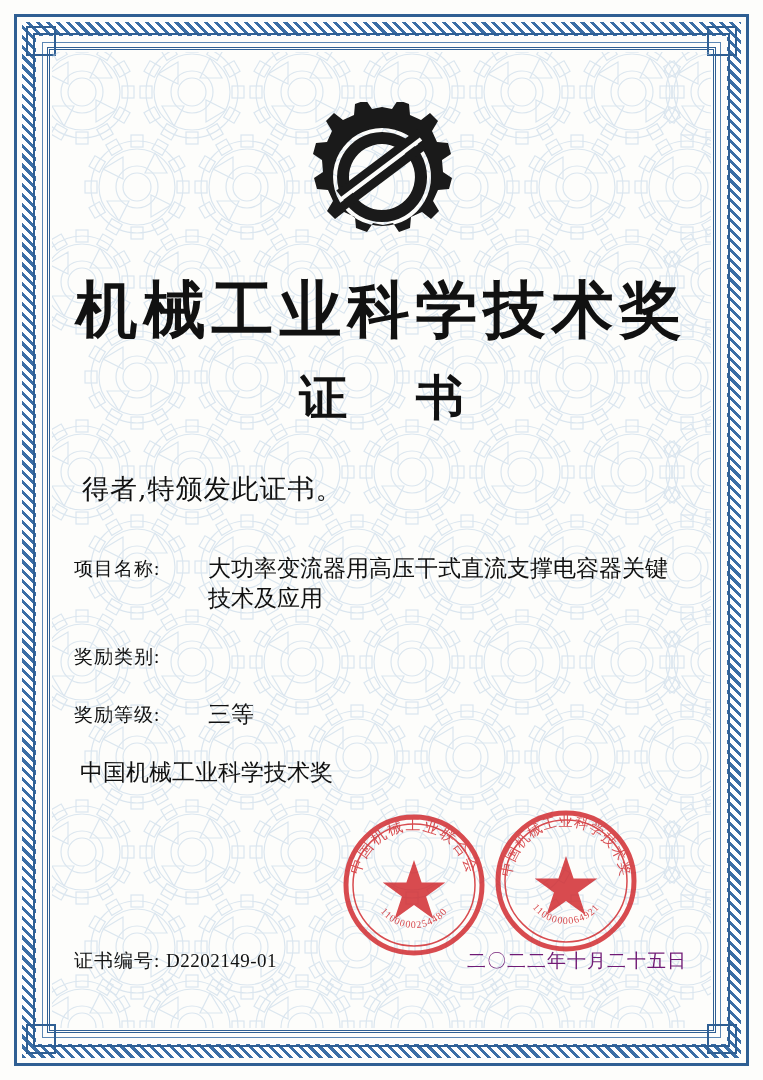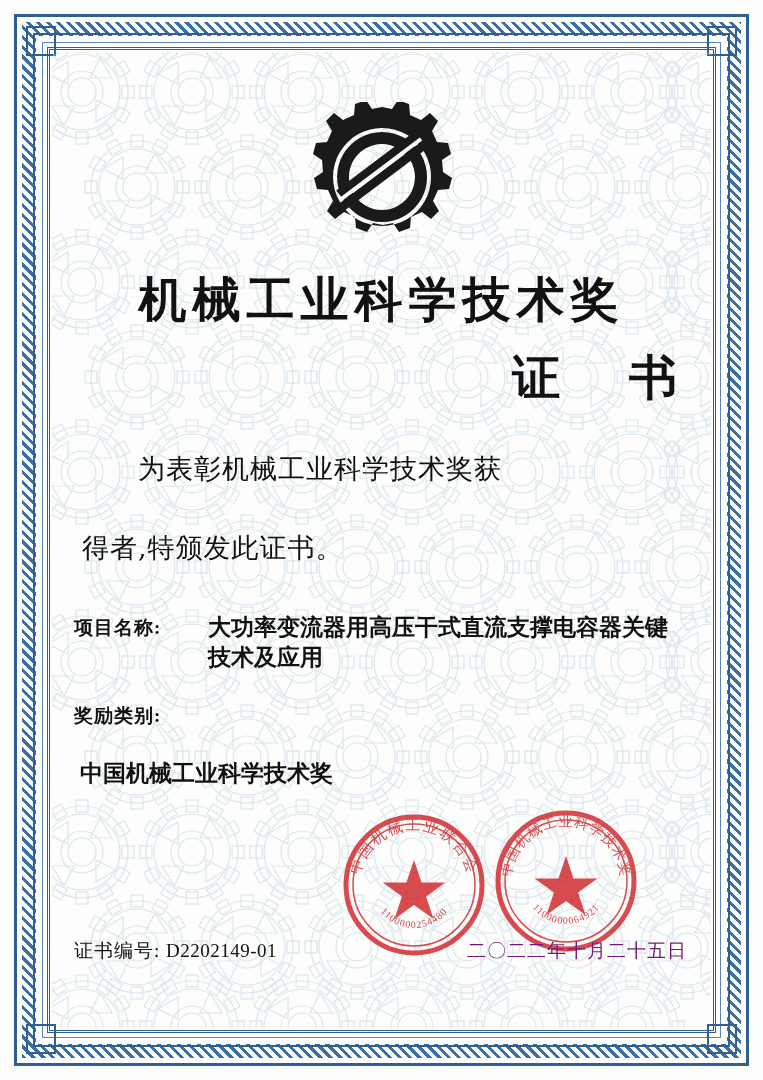--- a/index.html
+++ b/index.html
@@ -86,29 +86,29 @@
 
   .emblem {
     width: 100%;
     display: flex;
     justify-content: center;
     margin-top: 46px;
   }
 
   .title-main {
     text-align: center;
-    font-size: 48px;
+    font-size: 62px;
     letter-spacing: 6px;
     font-weight: bold;
     color: #111;
     margin-top: 16px;
     font-family: "DejaVu Serif", "Liberation Serif", serif;
   }
   .title-sub {
-    text-align: right;
+    text-align: center;
     font-size: 48px;
     letter-spacing: 26px;
     font-weight: bold;
     color: #111;
     margin-top: 14px;
     text-indent: 26px;
     font-family: "DejaVu Serif", "Liberation Serif", serif;
   }
 
   .citation {
@@ -117,21 +117,20 @@
     line-height: 46px;
     color: #111;
     font-family: "DejaVu Serif", "Liberation Serif", serif;
     letter-spacing: 1px;
   }
   .citation .line-1 { display: block; text-indent: 56px; }
   .citation .line-2 { display: block; margin-top: 33px; }
 
   .fields {
     margin: 42px 14px 0 14px;
-    font-weight: bold;
   }
   .field-row {
     display: flex;
     align-items: flex-start;
     margin-bottom: 28px;
   }
   .field-label {
     width: 128px;
     flex: 0 0 128px;
     font-size: 19px;
@@ -145,21 +144,21 @@
     font-size: 23px;
     line-height: 30px;
     color: #111;
     padding-left: 6px;
   }
 
   .footer {
     position: absolute;
     left: 14px;
     right: 10px;
-    bottom: 60px;
+    bottom: 50px;
     display: flex;
     align-items: flex-end;
     justify-content: space-between;
   }
   .cert-no {
     font-size: 19px;
     color: #111;
     letter-spacing: 1px;
   }
   .cert-no .no-value {
@@ -333,31 +332,34 @@
         <g stroke="#fdfdfb" stroke-width="4">
           <line x1="53" y1="98" x2="134" y2="37"></line>
         </g>
       </svg>
     </div>
 
     <div class="title-main">机械工业科学技术奖</div>
     <div class="title-sub">证 书</div>
 
     <div class="citation">
-      <span class="line-1">为表彰机械工业科学技术奖获</span>
       <span class="line-2">得者,特颁发此证书。</span>
     </div>
 
     <div class="fields">
       <div class="field-row">
         <div class="field-label">项目名称:</div>
         <div class="field-value">大功率变流器用高压干式直流支撑电容器关键技术及应用</div>
       </div>
       <div class="field-row">
         <div class="field-label">奖励类别:</div>
+      </div>
+      <div class="field-row">
+        <div class="field-label">奖励等级:</div>
+        <div class="field-value">三等</div>
       </div>
       <div class="field-row">
         <div class="field-value">中国机械工业科学技术奖</div>
       </div>
     </div>
 
     <div class="seals">
       <svg class="seal left" viewBox="0 0 150 150" xmlns="http://www.w3.org/2000/svg">
         <defs>
           <path id="arcTopL" d="M 20 75 A 55 55 0 0 1 130 75"></path>

